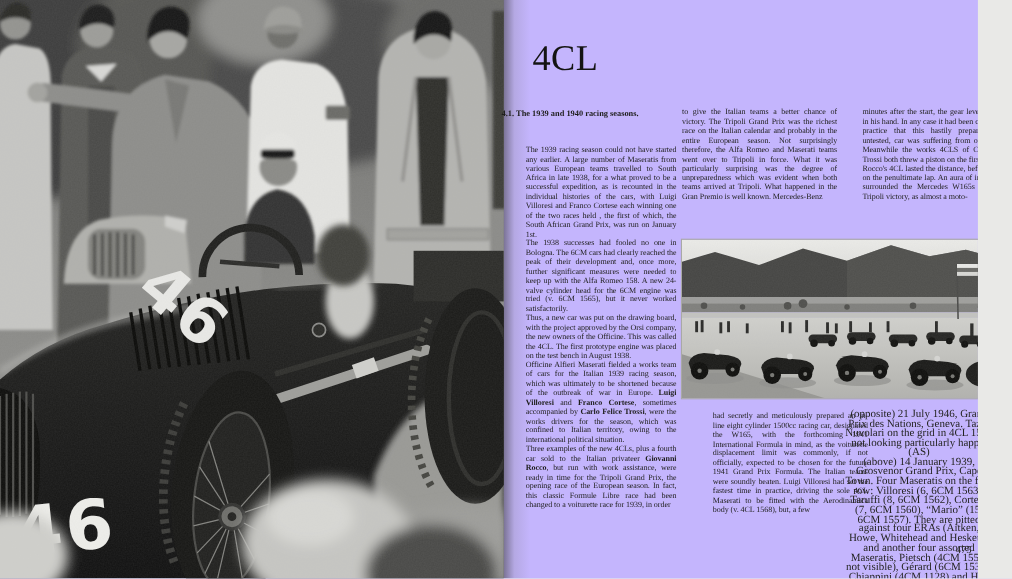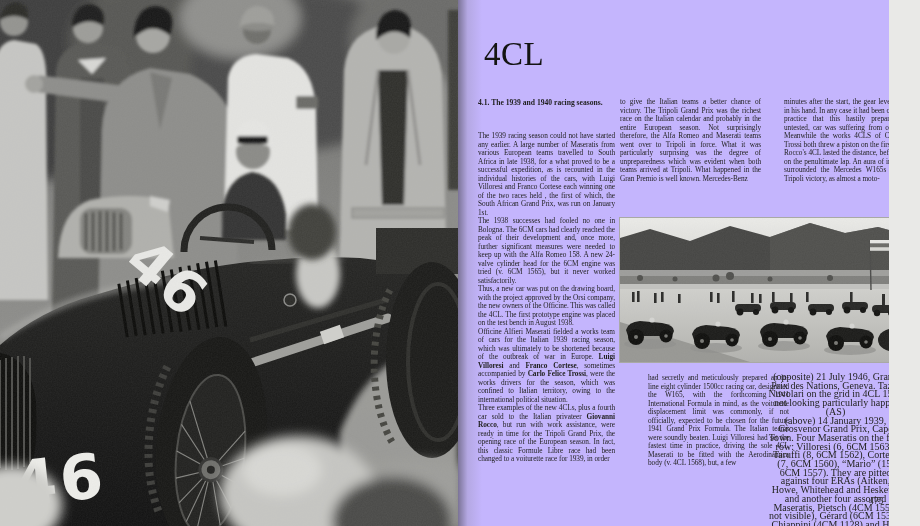--- a/index.html
+++ b/index.html
@@ -2,21 +2,21 @@
 <html><head>
 <meta charset="utf-8">
 <style>
   html,body{margin:0;padding:0;background:#e9e9e7;}
   .spread{position:relative;width:889px;height:526px;background:#c4b5fd;overflow:hidden;
           font-family:"Liberation Serif", serif;color:#1e1e1c;text-decoration:underline;}
   .left-photo{position:absolute;left:0;top:0;width:458px;height:526px;display:block;}
   .gutter{position:absolute;left:458px;top:0;width:24px;height:526px;
           background:linear-gradient(to right, rgba(50,50,48,.50), rgba(110,110,108,.18) 40%, rgba(0,0,0,0));pointer-events:none;}
   .title{position:absolute;left:484px;top:38px;font-size:33px;letter-spacing:.5px;color:#141412;line-height:1;}
-  .heading{position:absolute;left:478px;top:98px;width:137px;font-size:7.6px;font-weight:bold;line-height:9px;}
+  .heading{position:absolute;left:456px;top:98px;width:137px;font-size:7.6px;font-weight:bold;line-height:9px;}
   .bodycol{font-size:7.3px;line-height:8.5px;text-align:justify;letter-spacing:-0.05px;overflow:hidden;}
   .bodycol p{margin:0;}
   .col1{position:absolute;left:478px;top:132px;width:137px;height:392px;}
   .col2top{position:absolute;left:620px;top:98px;width:141px;height:116px;}
   .col3top{position:absolute;left:784px;top:98px;width:137px;height:116px;}
   .col2bot{position:absolute;left:648px;top:374px;width:141px;height:110px;}
   .gridphoto{position:absolute;left:620px;top:218px;width:288px;height:144px;display:block;outline:1px solid #a9a9a5;}
   .caption{position:absolute;left:768px;top:373px;width:135px;font-size:10px;line-height:8.7px;text-align:center;color:#242422;}
   .caption p{margin:0;}
   .pagenum{position:absolute;left:856px;top:496px;width:40px;font-size:9.5px;text-align:center;color:#2a2a28;}

